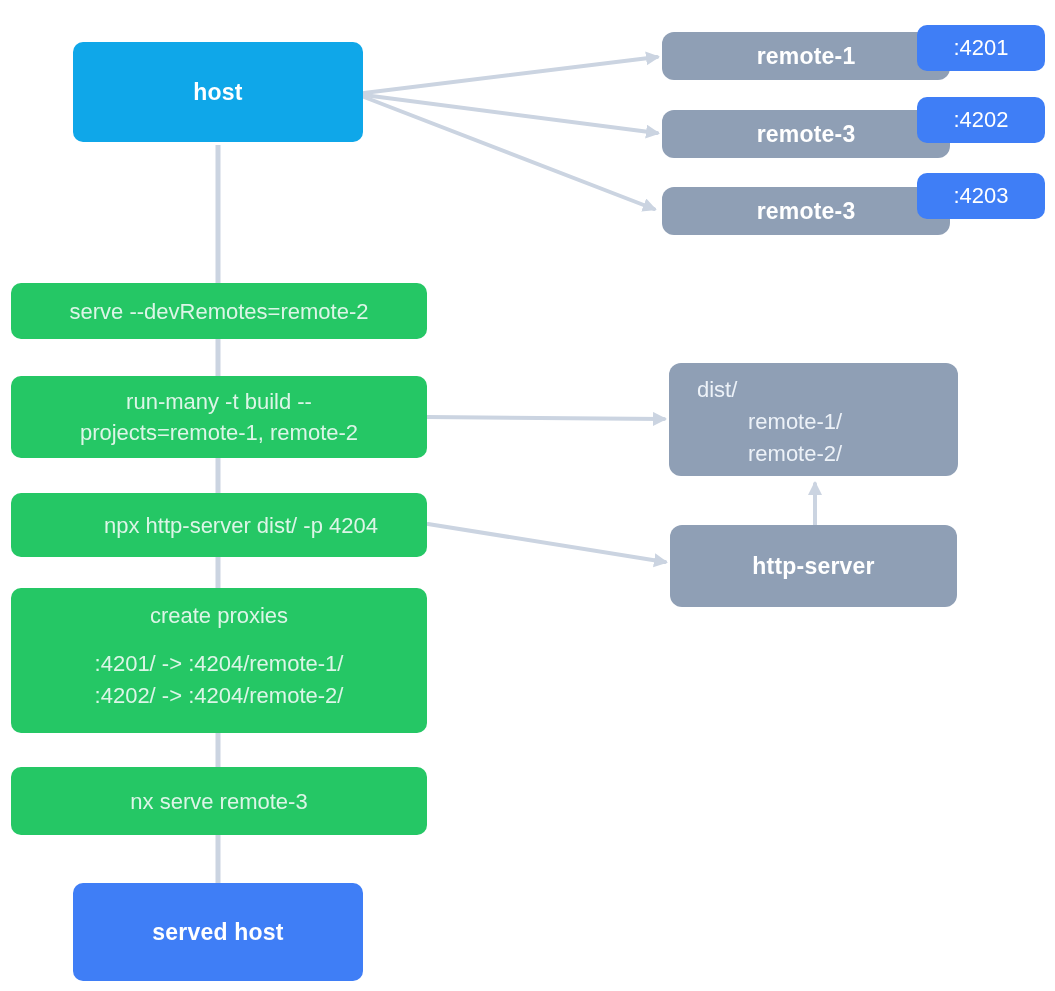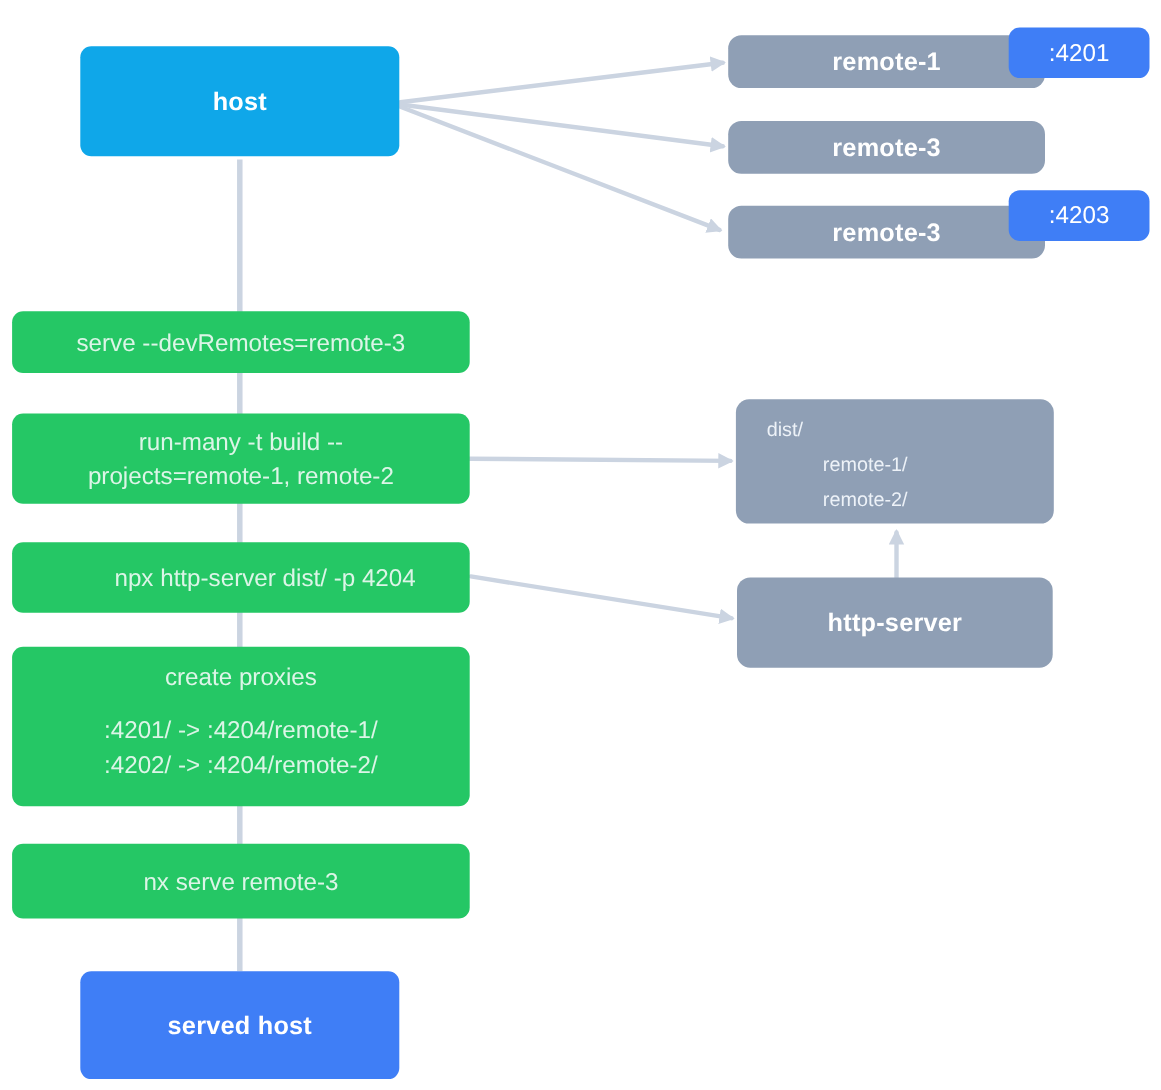--- a/index.html
+++ b/index.html
@@ -44,21 +44,21 @@
   .step.s1{top:283px;height:56px;}
   .step.s2{top:376px;height:82px;}
   .step.s3{top:493px;height:64px;padding-left:44px;}
   .step.s4{top:588px;height:145px;justify-content:flex-start;padding-top:12px;line-height:32px;}
   .step.s5{top:767px;height:68px;}
   .proxy-lines{margin-top:16px;}
 
   .dist{
     left:669px;top:363px;width:289px;height:113px;background:var(--slate,#8F9FB5);border-radius:12px;
     align-items:stretch;justify-content:flex-start;padding-top:11px;
-    color:#EDF2F8;font-size:18px;line-height:32px;text-align:left;
+    color:#EDF2F8;font-size:22px;line-height:32px;text-align:left;
   }
   .dist .l0{padding-left:28px;}
   .dist .l1,.dist .l2{padding-left:79px;}
 
   .http-server{left:670px;top:525px;width:287px;height:82px;background:var(--slate,#8F9FB5);border-radius:12px;}
 </style>
 </head>
 <body>
 
 <div class="canvas">
@@ -88,26 +88,29 @@
   <div class="node remote r2 bold-label">
     <span>remote-3</span>
   </div>
   <div class="node remote r3 bold-label">
     <span>remote-3</span>
   </div>
 
   <div class="node badge b1">
     <span>:4201</span>
   </div>
+  <div class="node badge b2">
+    <span>:4202</span>
+  </div>
   <div class="node badge b3">
     <span>:4203</span>
   </div>
 
   <div class="node step s1">
-    <span>serve --devRemotes=remote-3</span>
+    <span>serve --devRemotes=remote-2</span>
   </div>
 
   <div class="node step s2">
     <div>run-many -t build --</div>
     <div>projects=remote-1, remote-2</div>
   </div>
 
   <div class="node step s3">
     <span>npx http-server dist/ -p 4204</span>
   </div>

